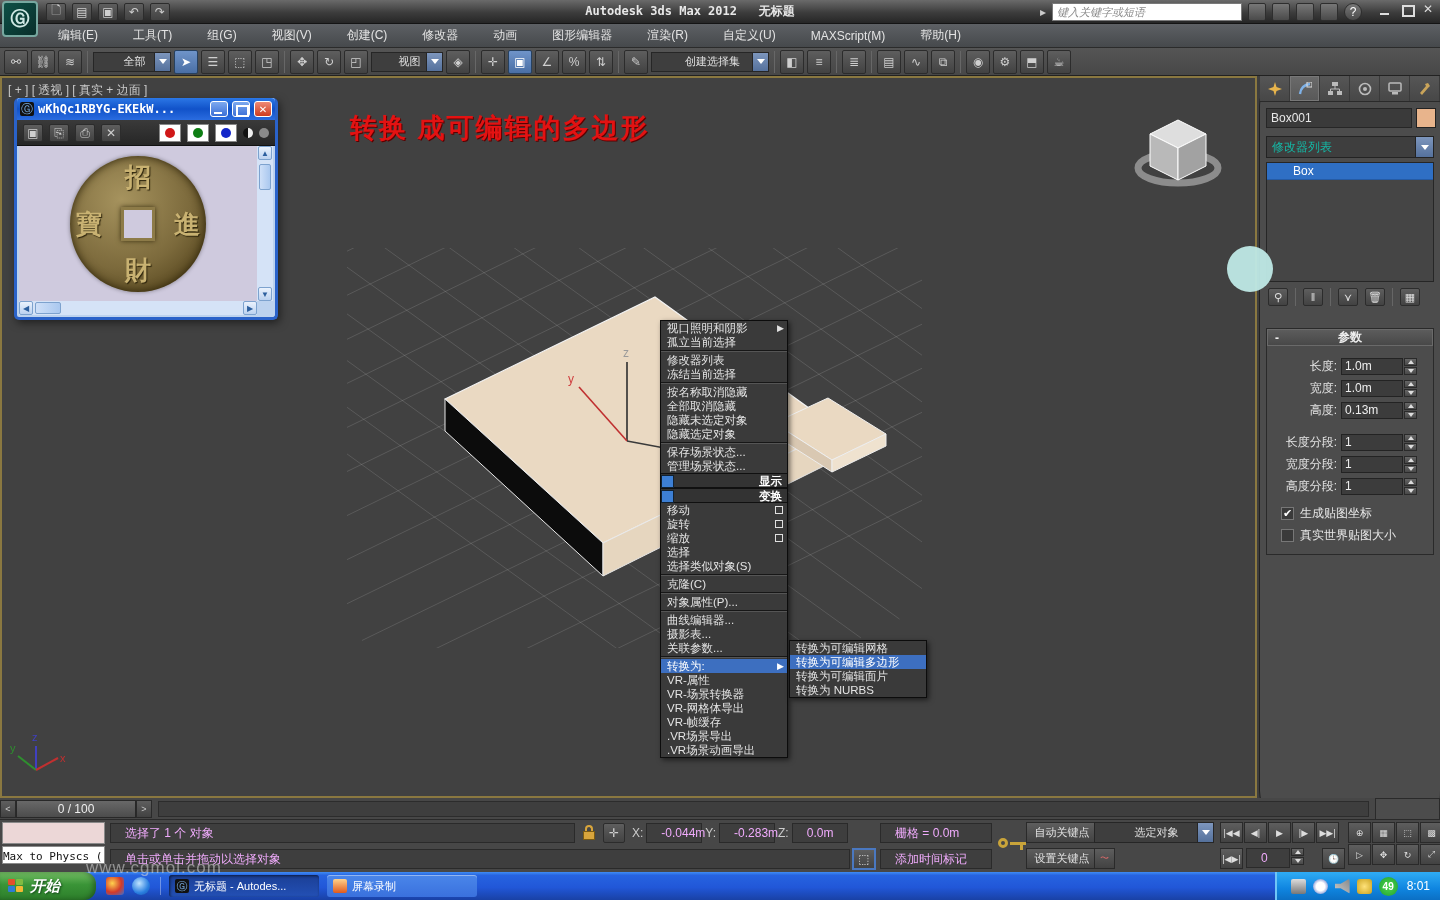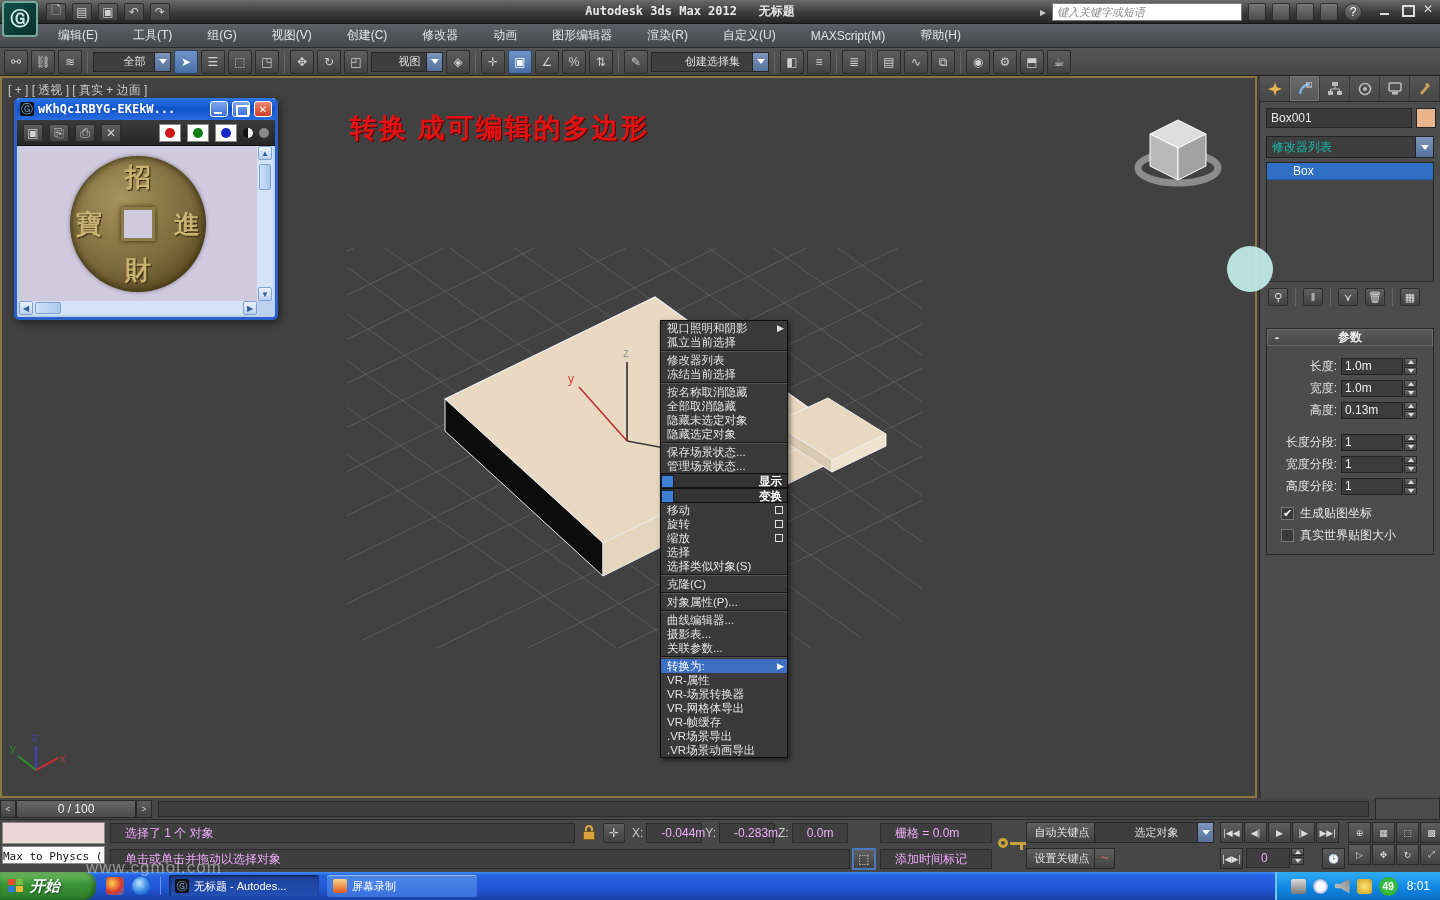--- a/index.html
+++ b/index.html
@@ -506,20 +506,28 @@
           <div class="mitem">摄影表...</div>
           <div class="mitem">关联参数...</div>
           <div class="msep"></div>
           <div class="mitem mhl">转换为:<span class="marrow">▶</span></div>
           <div class="mitem">VR-属性</div>
           <div class="mitem">VR-场景转换器</div>
           <div class="mitem">VR-网格体导出</div>
           <div class="mitem">VR-帧缓存</div>
           <div class="mitem">.VR场景导出</div>
           <div class="mitem">.VR场景动画导出</div>
+        </div>
+      </div>
+    <div id="submenu">
+        <div class="items">
+          <div class="mitem">转换为可编辑网格</div>
+          <div class="mitem mhl">转换为可编辑多边形</div>
+          <div class="mitem">转换为可编辑面片</div>
+          <div class="mitem">转换为 NURBS</div>
         </div>
       </div>
   </div>
 
   <div id="cmdpanel">
     <div id="paneltabs">
       <div class="ptab">
         <svg width="14" height="14">
             <path d="M7 0 L8.5 5 L14 7 L8.5 9 L7 14 L5.5 9 L0 7 L5.5 5 Z" fill="#e8b44c"></path>
           </svg>

